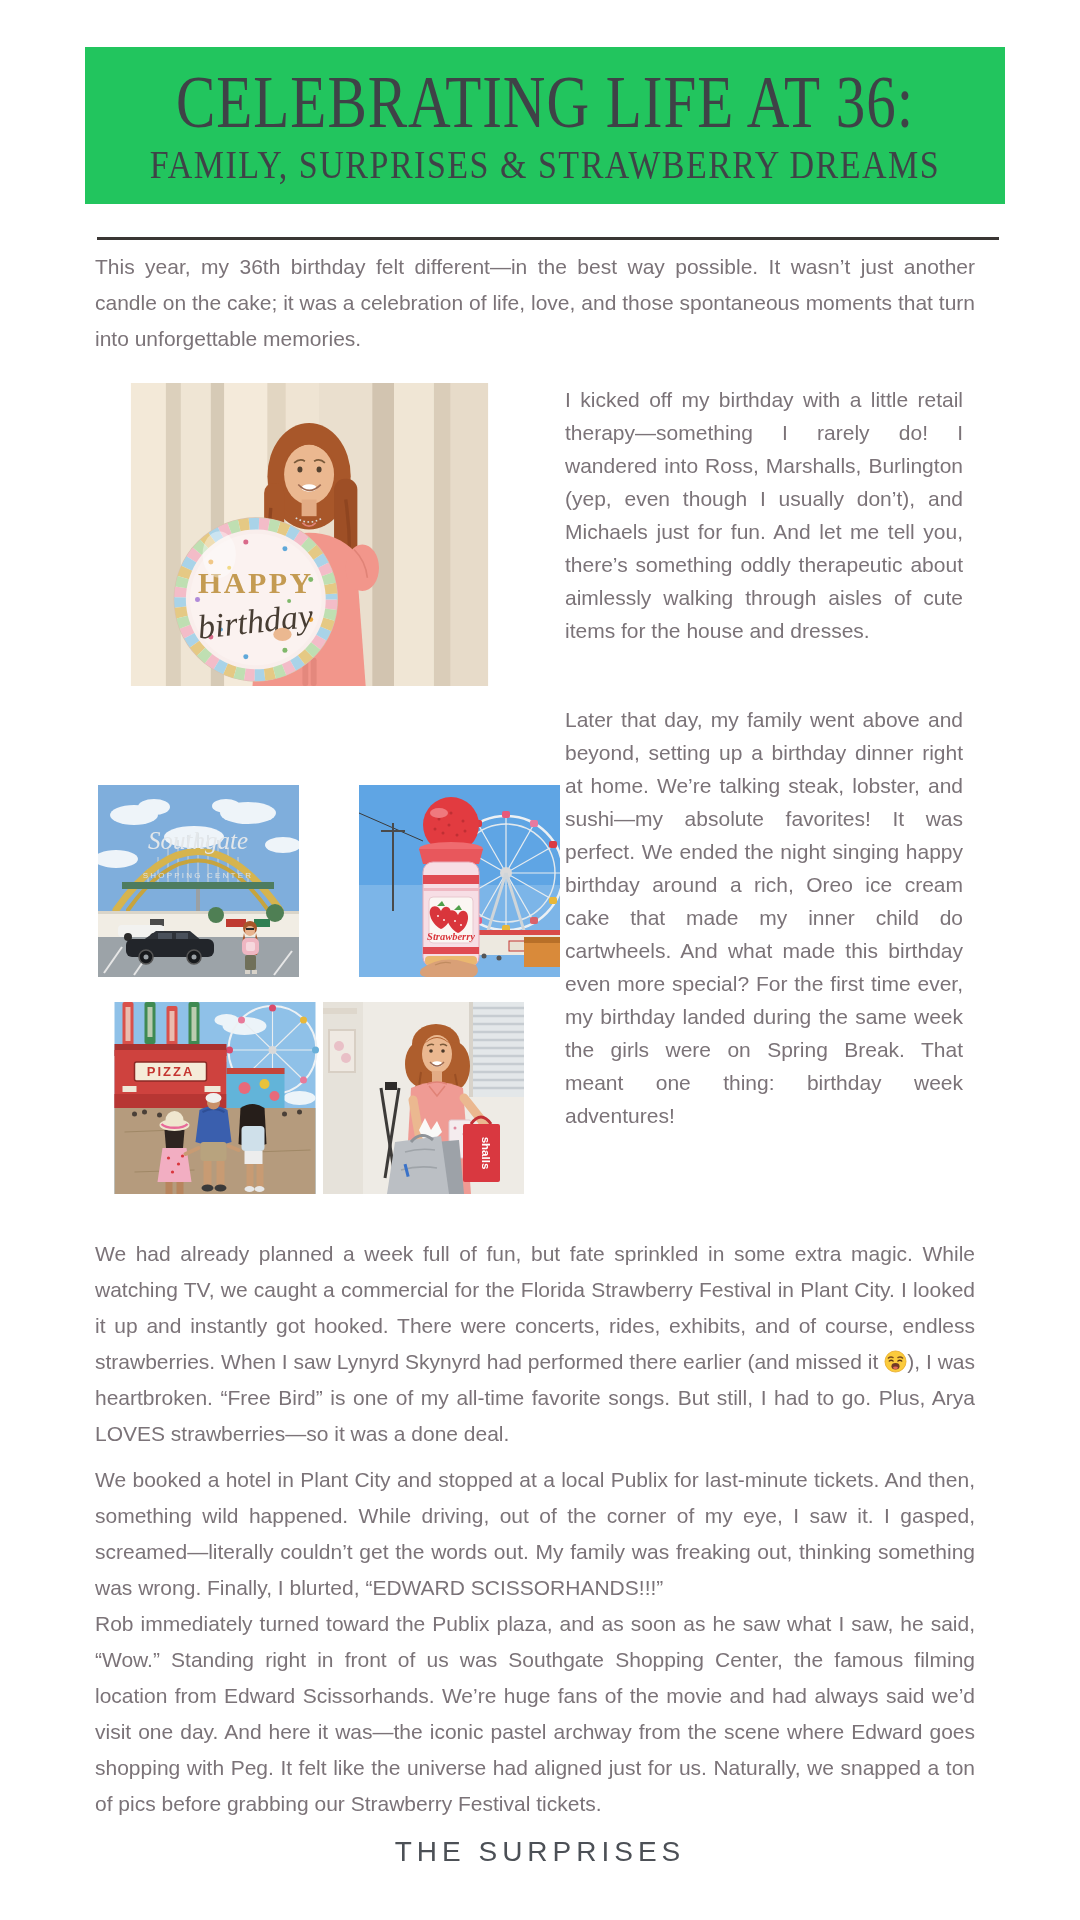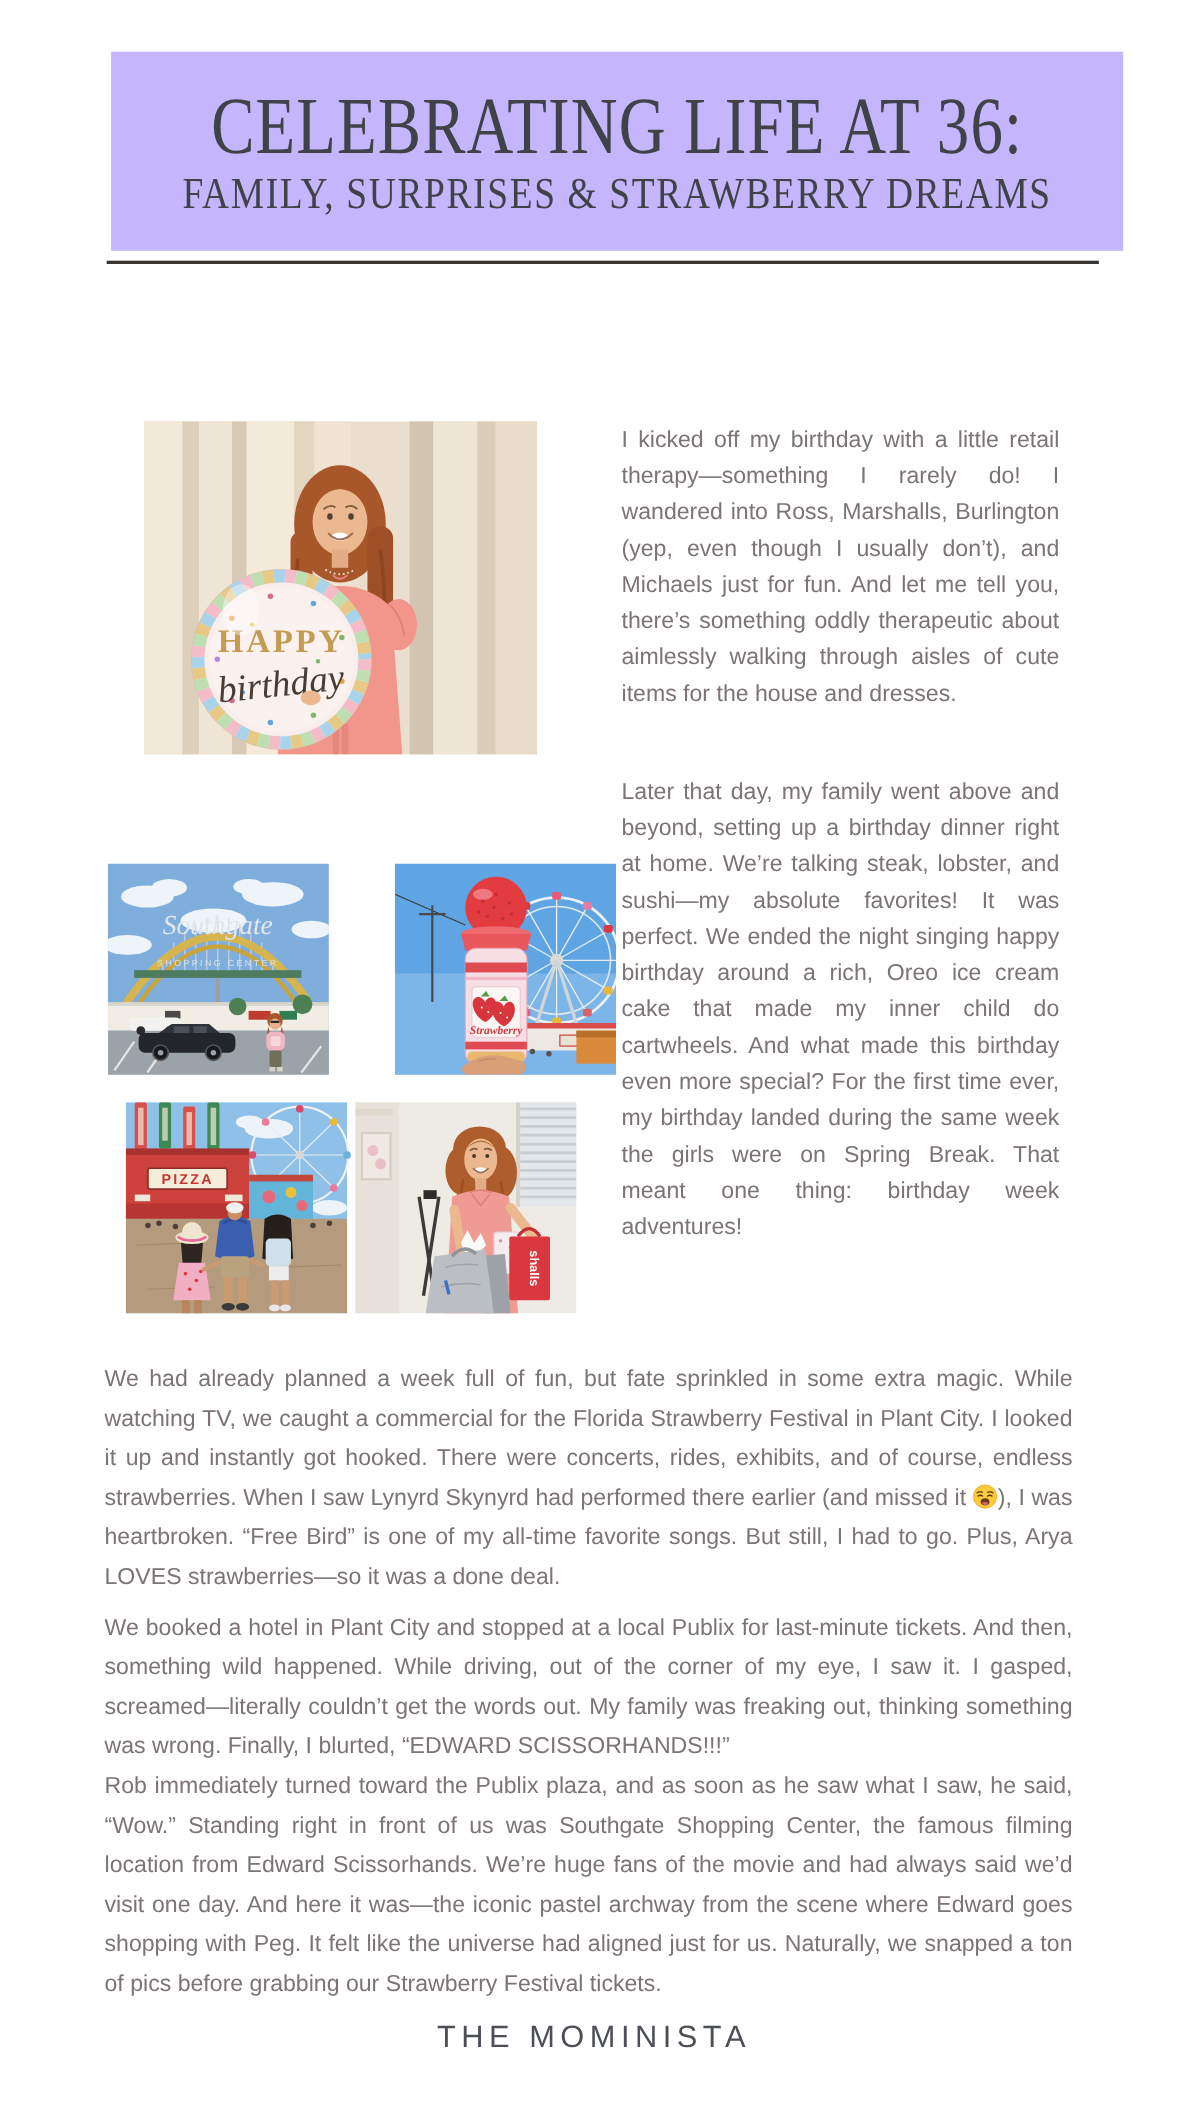--- a/index.html
+++ b/index.html
@@ -1,19 +1,19 @@
 <!DOCTYPE html>
 <html><head>
 <meta charset="utf-8">
 <style>
   html,body{margin:0;padding:0;background:#ffffff;}
   #page{position:relative;width:1080px;height:1920px;background:#ffffff;overflow:hidden;
         font-family:"Liberation Sans",sans-serif;}
-  .banner{position:absolute;left:85px;top:47px;width:920px;height:181px;background:#c4b5fd;
-          display:flex;flex-direction:column;align-items:center;justify-content:center;margin-left:16px;}
+  .banner{position:absolute;left:85px;top:47px;width:920px;height:157px;background:#22c55e;
+          display:flex;flex-direction:column;align-items:center;justify-content:center;}
   .title1{font-family:"Liberation Serif",serif;font-size:59px;color:#3F4247;letter-spacing:1px;
           transform:scaleY(1.25);white-space:nowrap;}
   .title2{font-family:"Liberation Serif",serif;font-size:34px;color:#3F4247;letter-spacing:1.5px;
           transform:scaleY(1.18);margin-top:9px;white-space:nowrap;}
   .divider{position:absolute;left:97px;top:237px;width:902px;height:3px;background:#3A3634;}
   .para{color:#7B7378;font-size:21px;text-align:justify;margin:0;}
   .full{line-height:36px;}
   .intro{position:absolute;left:95px;top:249px;width:880px;}
   .p3{position:absolute;left:95px;top:1236px;width:880px;}
   .p4{position:absolute;left:95px;top:1462px;width:880px;}
@@ -39,20 +39,21 @@
 
 <div id="page">
 
   <div class="banner">
     <div class="title1">CELEBRATING LIFE AT 36:</div>
     <div class="title2">FAMILY, SURPRISES &amp; STRAWBERRY DREAMS</div>
   </div>
 
   <div class="divider"></div>
 
+  <p class="para full intro">This year, my 36th birthday felt different—in the best way possible. It wasn’t just another candle on the cake; it was a celebration of life, love, and those spontaneous moments that turn into unforgettable memories.</p>
 
   <div class="cols">
 
     <span class="photo ph-balloon">
       <svg viewBox="0 0 429 364" xmlns="http://www.w3.org/2000/svg">
         <rect width="429" height="364" fill="#EADFCE"></rect>
         <rect x="0" y="0" width="42" height="364" fill="#F3E9D8"></rect>
         <rect x="42" y="0" width="18" height="364" fill="#DCD0BC"></rect>
         <rect x="60" y="0" width="36" height="364" fill="#EFE5D4"></rect>
         <rect x="96" y="0" width="16" height="364" fill="#D6CAB6"></rect>
@@ -456,15 +457,15 @@
         <path d="M5.5,11.5 Q7.5,10 9.5,11.5" stroke="#5A3513" stroke-width="1.4" fill="none" stroke-linecap="round"></path>
         <path d="M14.5,11.5 Q16.5,10 18.5,11.5" stroke="#5A3513" stroke-width="1.4" fill="none" stroke-linecap="round"></path>
         <ellipse cx="12" cy="17" rx="4.2" ry="3.4" fill="#703A26"></ellipse>
         <ellipse cx="12" cy="18.6" rx="2.6" ry="1.4" fill="#E06A5A"></ellipse>
       </svg></span><span>), I was heartbroken. “Free Bird” is one of my all-time favorite songs. But still, I had to go. Plus, Arya LOVES strawberries—so it was a done deal.</span></p>
 
   <p class="para full p4">We booked a hotel in Plant City and stopped at a local Publix for last-minute tickets. And then, something wild happened. While driving, out of the corner of my eye, I saw it. I gasped, screamed—literally couldn’t get the words out. My family was freaking out, thinking something was wrong. Finally, I blurted, “EDWARD SCISSORHANDS!!!”</p>
 
   <p class="para full p5">Rob immediately turned toward the Publix plaza, and as soon as he saw what I saw, he said, “Wow.” Standing right in front of us was Southgate Shopping Center, the famous filming location from Edward Scissorhands. We’re huge fans of the movie and had always said we’d visit one day. And here it was—the iconic pastel archway from the scene where Edward goes shopping with Peg. It felt like the universe had aligned just for us. Naturally, we snapped a ton of pics before grabbing our Strawberry Festival tickets.</p>
 
-  <div class="footer">THE MOMINISTA</div>
+  <div class="footer">THE SURPRISES</div>
 
 </div>
 
 </body></html>

